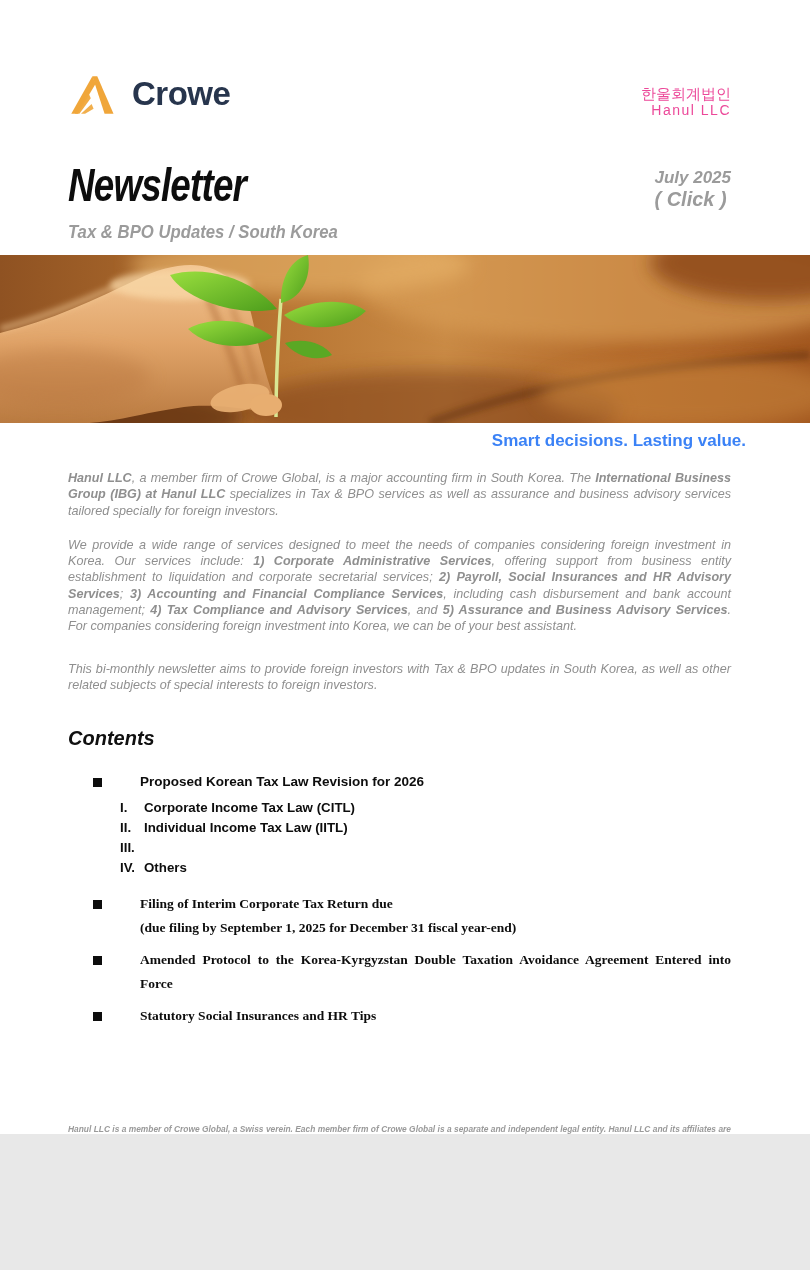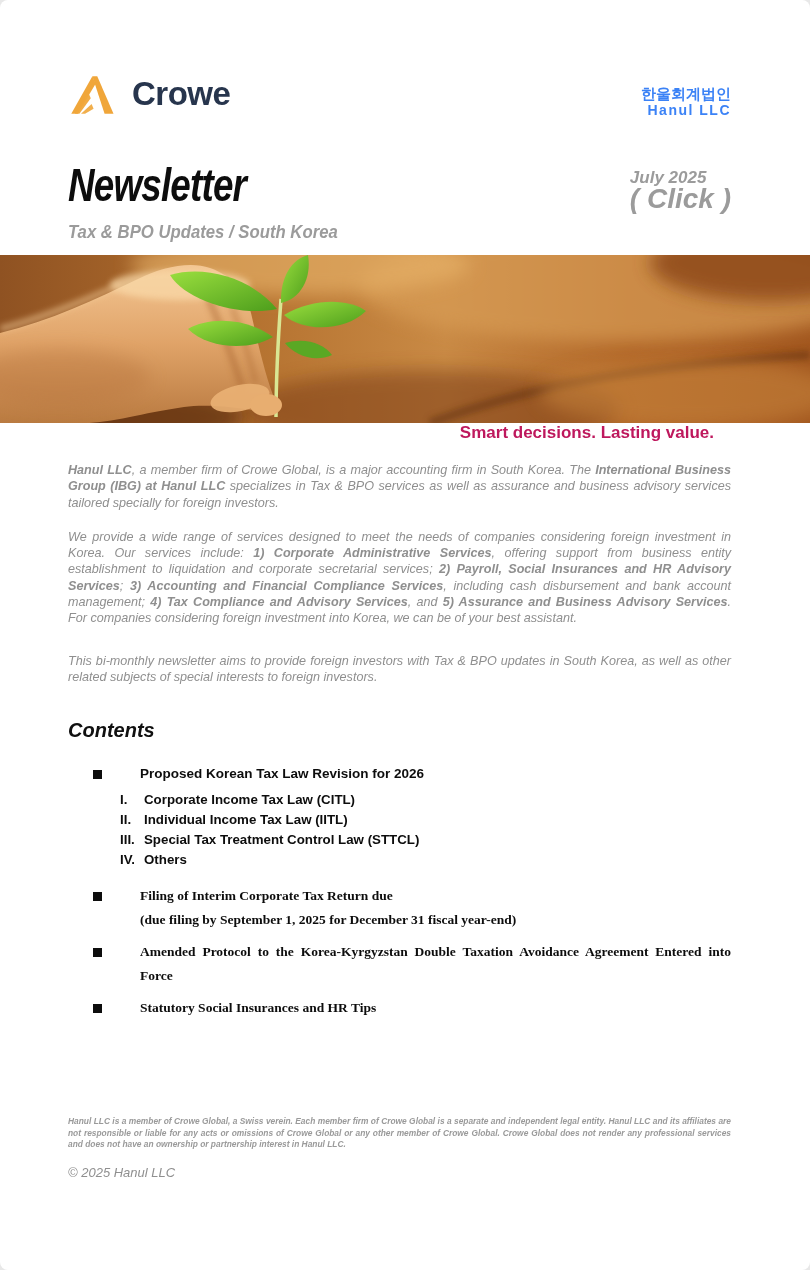--- a/index.html
+++ b/index.html
@@ -1,53 +1,53 @@
 <!DOCTYPE html>
 <html><head>
 <meta charset="utf-8">
 <style>
   * { margin:0; padding:0; box-sizing:border-box; }
   html,body { background:#e8e8e8; }
   body { display:flex; justify-content:center; }
   .page {
-    position:relative; width:810px; height:1270px; background:#ffffff;
-    font-family:"Liberation Sans", sans-serif; overflow:hidden;border-radius:8px;
+    position:relative; width:810px; height:1134px; background:#ffffff;
+    font-family:"Liberation Sans", sans-serif; overflow:hidden;
   }
   
   .hdr { padding:73px 79px 0 68px; }
   .logo-row { display:flex; justify-content:space-between; align-items:flex-start; }
   .crowe { display:flex; align-items:flex-start; }
   .crowe svg { width:52px; height:44px; display:block; }
   .crowe-word {
     font-size:33px; font-weight:bold; color:#27354d; letter-spacing:-.5px;
     margin:4px 0 0 12px; line-height:1;
   }
-  .hanul { text-align:right; color:#3b82f6; font-weight:bold; margin-top:12px; }
+  .hanul { text-align:right; color:#ec4899; font-weight:normal; margin-top:12px; }
   .hanul .kr { font-size:15px; line-height:17px; }
   .hanul .en { font-size:14px; letter-spacing:1.5px; line-height:16px; }
   .title-row { display:flex; justify-content:space-between; margin-top:44px;font-style:italic; }
   .title-h1 {
     display:inline-block; font-size:46px; font-weight:bold; color:#0d0d0d;
     letter-spacing:-1px; line-height:1; transform:scaleX(.8); transform-origin:0 50%;
     white-space:nowrap;
   }
   .subtitle {
     display:inline-block; margin-top:13px; font-size:19px; font-weight:bold;
     color:#9b9b9b; transform:scaleX(.88); transform-origin:0 50%; white-space:nowrap;
   }
   .issue { text-align:left; color:#9b9b9b; font-weight:bold; margin-top:6px; }
   .issue .date { font-size:17px; line-height:20px; }
-  .issue .click { font-size:28px; line-height:22px; cursor:pointer; }
+  .issue .click { font-size:20px; line-height:22px; cursor:pointer; }
   
   .hero { margin-top:12px; width:810px; height:168px; }
   .hero svg { display:block; width:810px; height:168px; }
   
   .tagline {
-    margin-top:0; padding-right:96px; text-align:right;
-    font-size:17px; font-weight:bold; color:#be185d;
+    margin-top:8px; padding-right:64px; text-align:right;
+    font-size:17px; font-weight:bold; color:#3b82f6;
   }
   
   .intro { margin:19px 79px 0 68px; }
   .intro-p {
     color:#8f8f8f; font-style:italic; font-size:12.6px; line-height:16.3px;
     text-align:justify;
   }
   .intro-p + .intro-p { margin-top:18px; }
   .intro-p:last-child { margin-top:26px; }
   .intro-p .b { font-weight:bold; }
@@ -185,21 +185,20 @@
             <div class="c-sub-row">
               <span class="c-num">I.</span>
               <span>Corporate Income Tax Law (CITL)</span>
             </div>
             <div class="c-sub-row">
               <span class="c-num">II.</span>
               <span>Individual Income Tax Law (IITL)</span>
             </div>
             <div class="c-sub-row">
               <span class="c-num">III.</span>
-              <span>Special Tax Treatment Control Law (STTCL)</span>
             </div>
             <div class="c-sub-row">
               <span class="c-num">IV.</span>
               <span>Others</span>
             </div>
           </div>
         </div>
         <div class="c-block">
           <div class="c-item">
             <span class="c-bullet"></span>

